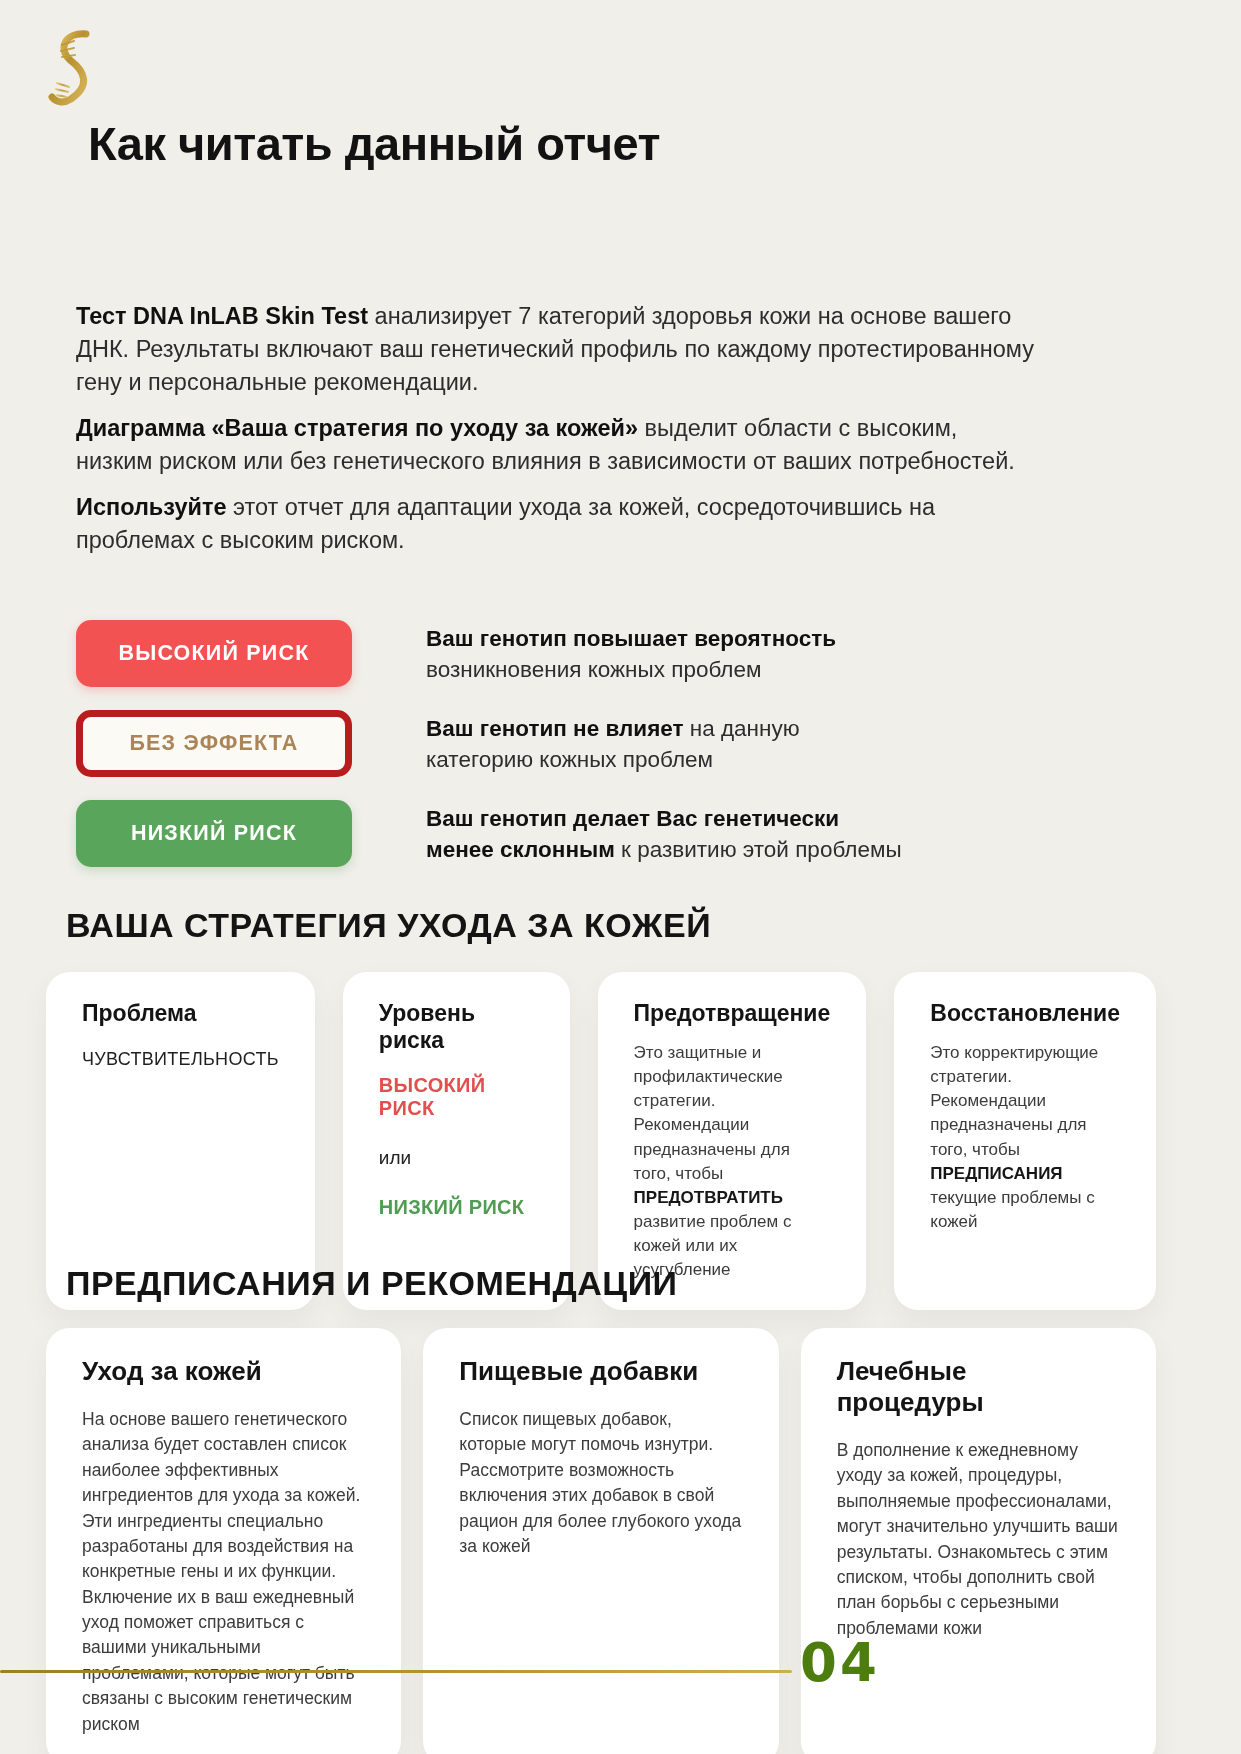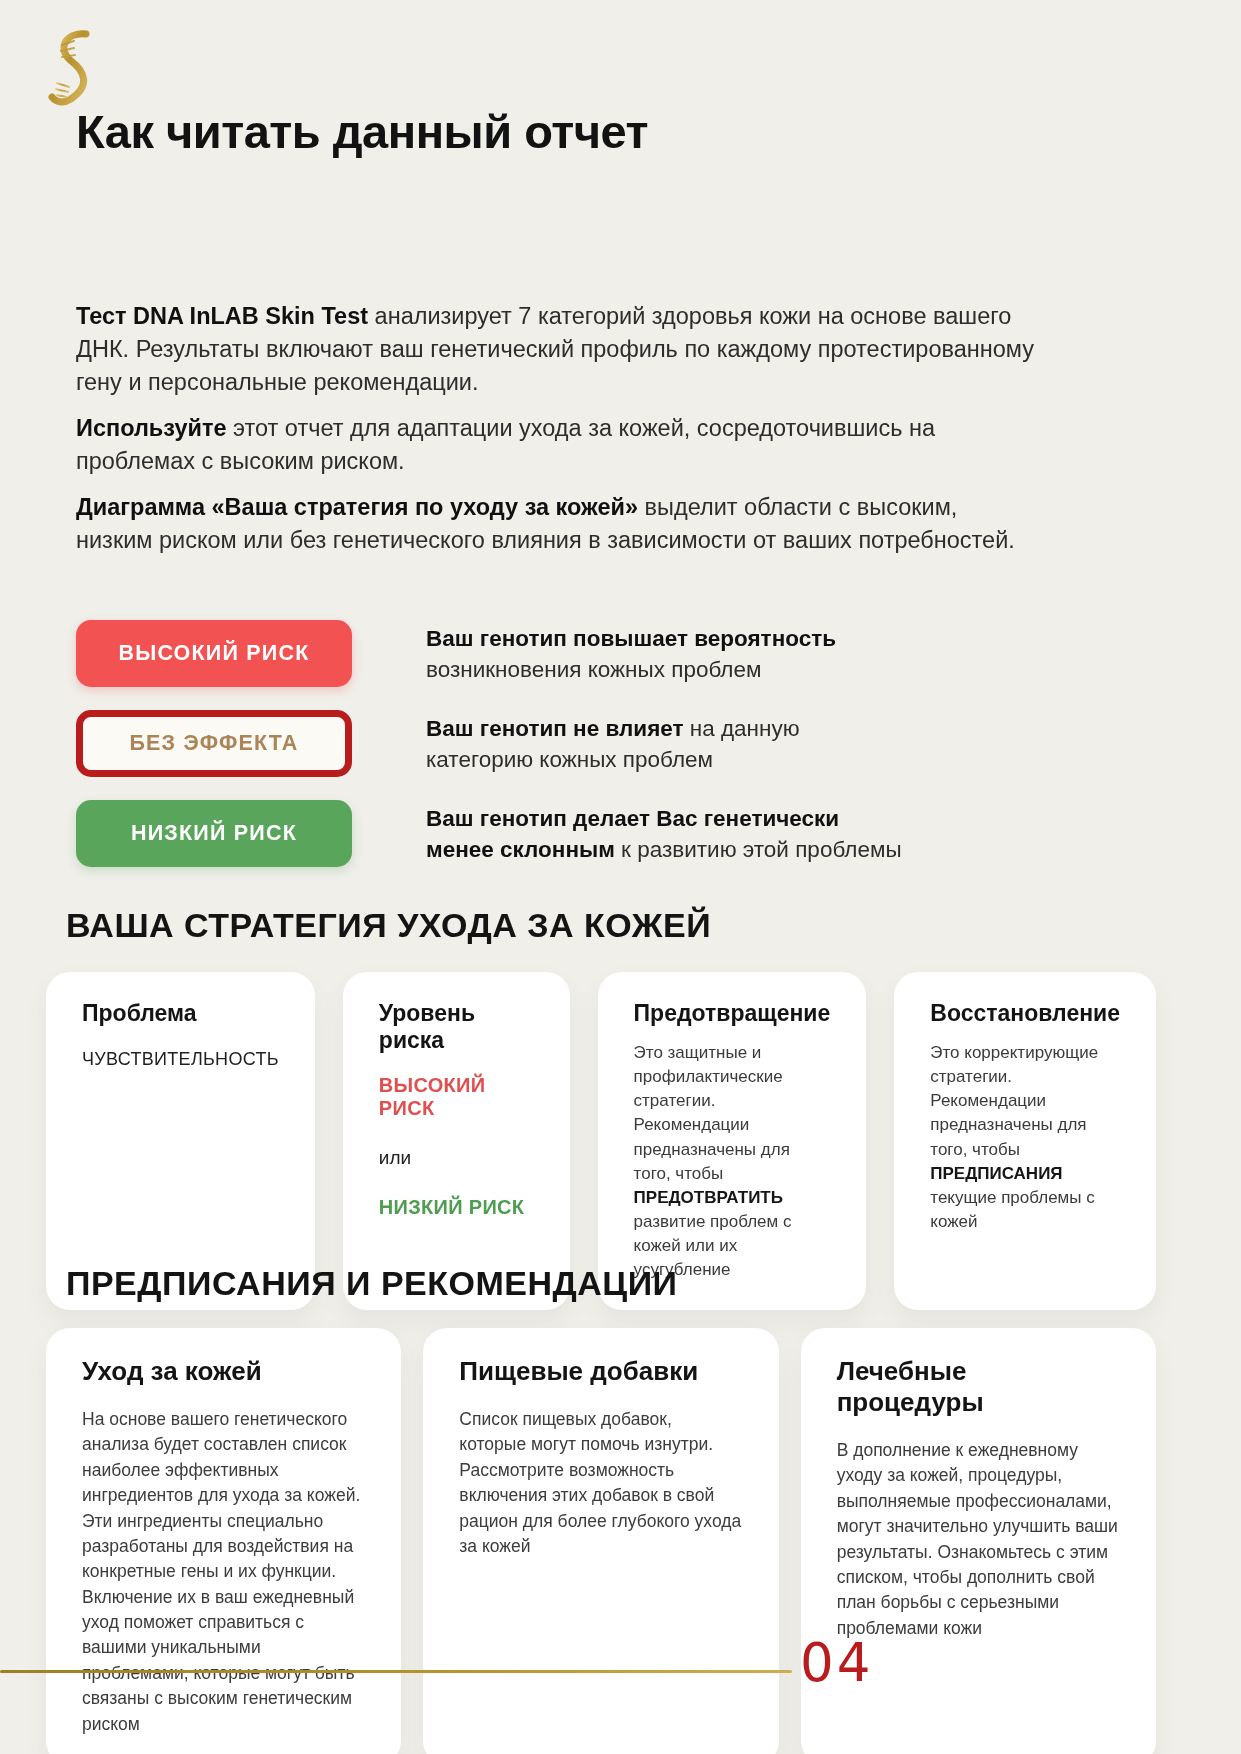--- a/index.html
+++ b/index.html
@@ -11,21 +11,21 @@
     background:#F0EFEA;
     overflow:hidden;
     font-family:"Liberation Sans","DejaVu Sans",sans-serif;
     color:#1c1c1c;
   }
   .abs{position:absolute;}
 
   
   .logo{left:44px;top:28px;width:58px;height:82px;}
   .h1{
-    left:76px;top:104px;margin:0;
+    left:76px;top:104px;margin:12px;
     font-size:47px;font-weight:800;letter-spacing:-0.5px;
     color:#121212;
   }
   .h2{
     left:76px;top:178px;margin:0;width:890px;
     font-size:30px;font-weight:700;line-height:1.38;
     color:#161616;
   }
 
   
@@ -99,22 +99,22 @@
   }
 
   
   .footer-rule{
     left:0;top:1670px;width:792px;height:3px;
     background:linear-gradient(90deg,#9d7f28,#b8952f 60%,#cfae52);
     border-radius:2px;
   }
   .page-number{
     left:800px;top:1632px;margin:0;
-    font-size:53px;font-weight:400;letter-spacing:3px;
-    color:#b91c1c;
+    font-size:53px;font-weight:700;letter-spacing:3px;
+    color:#4d7c0f;
     font-family:"DejaVu Sans","Liberation Sans",sans-serif;
   }
 </style>
 </head>
 <body>
 
 <div class="page">
 
   <div class="abs logo">
     <svg width="58" height="82" viewBox="0 0 58 82" aria-hidden="true">
@@ -134,22 +134,22 @@
         <line x1="12" y1="61" x2="24" y2="64"></line>
         <line x1="13" y1="67" x2="22" y2="69"></line>
       </g>
     </svg>
   </div>
 
   <h1 class="abs h1">Как читать данный отчет</h1>
 
   <div class="abs intro">
     <p><b>Тест DNA InLAB Skin Test</b><span> анализирует 7 категорий здоровья кожи на основе вашего ДНК. Результаты включают ваш генетический профиль по каждому протестированному гену и персональные рекомендации.</span></p>
+    <p><b>Диаграмма «Ваша стратегия по уходу за кожей»</b><span> выделит области с высоким, низким риском или без генетического влияния в зависимости от ваших потребностей.</span></p>
     <p><b>Используйте</b><span> этот отчет для адаптации ухода за кожей, сосредоточившись на проблемах с высоким риском.</span></p>
-    <p><b>Диаграмма «Ваша стратегия по уходу за кожей»</b><span> выделит области с высоким, низким риском или без генетического влияния в зависимости от ваших потребностей.</span></p>
   </div>
 
   <div class="abs legend">
     <div class="legend-row">
       <div class="badge badge-high">ВЫСОКИЙ РИСК</div>
       <p class="legend-desc"><b>Ваш генотип повышает вероятность</b><span> возникновения кожных проблем</span></p>
     </div>
     <div class="legend-row">
       <div class="badge badge-none">БЕЗ ЭФФЕКТА</div>
       <p class="legend-desc"><b>Ваш генотип не влияет</b><span> на данную категорию кожных проблем</span></p>

